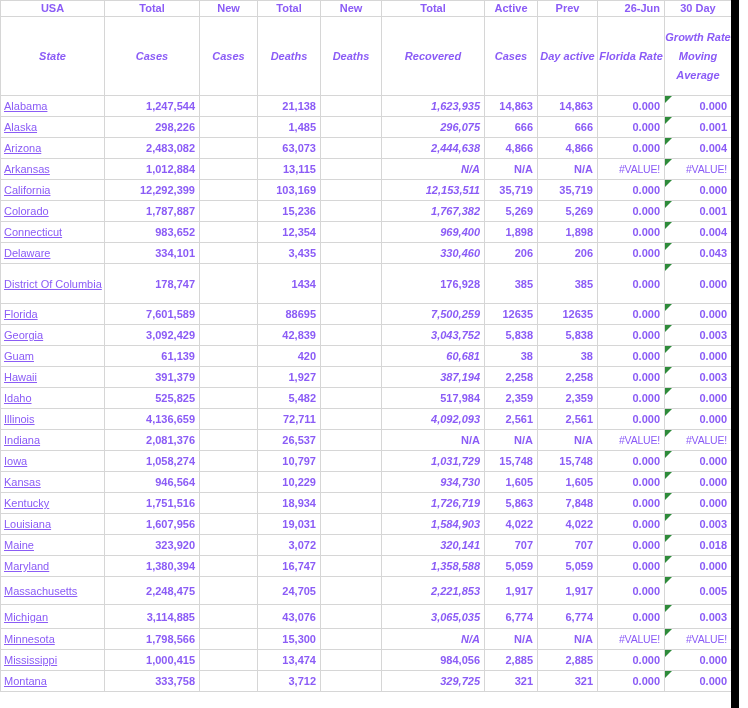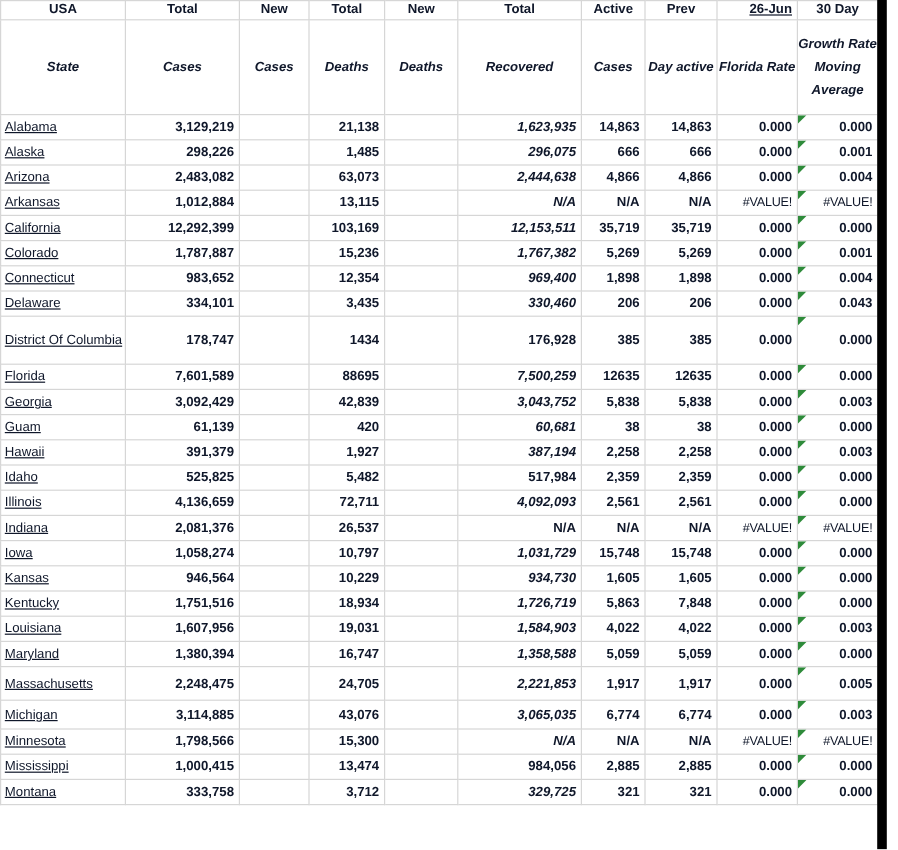--- a/index.html
+++ b/index.html
@@ -2,28 +2,28 @@
 <html><head>
 <meta charset="utf-8">
 <style>
   html,body {margin:0;padding:0;background:#fff;}
   .sheet {
     position:relative;
     width:748px;height:708px;
     background:#ffffff;
     overflow:hidden;
     font-family:"Liberation Sans",sans-serif;
-    color:#0f172a;
+    color:#8b5cf6;
   }
   table {border-collapse:collapse;table-layout:fixed;width:731px;}
   th,td {border:1px solid #d6d6d6;overflow:hidden;padding:0;}
   th {font-size:11px;font-weight:700;text-align:center;white-space:nowrap;background:#fff;}
   tr.h1 th {height:15px;line-height:13px;}
   tr.h2 th {height:78px;white-space:normal;line-height:19px;vertical-align:middle;font-style:italic;}
-  th.right {text-align:right;padding-right:4px;text-decoration:underline;}
+  th.right {text-align:right;padding-right:4px;}
   td {height:20px;font-size:11px;vertical-align:middle;white-space:nowrap;}
   td.num {text-align:right;padding-right:4px;font-weight:700;font-variant-numeric:tabular-nums;}
   td.state {text-align:left;padding-left:3px;font-weight:400;white-space:normal;line-height:18px;text-decoration:underline;}
   .u {text-decoration:underline;}
   .b {font-weight:700;}
   .ital {font-style:italic;}
   td.err {font-weight:400;font-size:10.5px;letter-spacing:-0.2px;margin-top:44px;}
   td.tri-holder {position:relative;}
   .tri {
     position:absolute;top:0;left:0;width:0;height:0;
@@ -71,21 +71,21 @@
         <th>Recovered</th>
         <th>Cases</th>
         <th>Day active</th>
         <th>Florida Rate</th>
         <th>Growth Rate Moving Average</th>
       </tr>
     </thead>
     <tbody id="tbody">
         <tr>
           <td class="state u">Alabama</td>
-          <td class="num">3,129,219</td>
+          <td class="num">1,247,544</td>
           <td class="num"></td>
           <td class="num">21,138</td>
           <td class="num"></td>
           <td class="num ital">1,623,935</td>
           <td class="num">14,863</td>
           <td class="num">14,863</td>
           <td class="num">0.000</td>
           <td class="num tri-holder"><span class="tri"></span>0.000</td>
         </tr>
         <tr>
@@ -308,20 +308,32 @@
           <td class="state u">Louisiana</td>
           <td class="num">1,607,956</td>
           <td class="num"></td>
           <td class="num">19,031</td>
           <td class="num"></td>
           <td class="num ital">1,584,903</td>
           <td class="num">4,022</td>
           <td class="num">4,022</td>
           <td class="num">0.000</td>
           <td class="num tri-holder"><span class="tri"></span>0.003</td>
+        </tr>
+        <tr>
+          <td class="state u">Maine</td>
+          <td class="num">323,920</td>
+          <td class="num"></td>
+          <td class="num">3,072</td>
+          <td class="num"></td>
+          <td class="num ital">320,141</td>
+          <td class="num">707</td>
+          <td class="num">707</td>
+          <td class="num">0.000</td>
+          <td class="num tri-holder"><span class="tri"></span>0.018</td>
         </tr>
         <tr>
           <td class="state u">Maryland</td>
           <td class="num">1,380,394</td>
           <td class="num"></td>
           <td class="num">16,747</td>
           <td class="num"></td>
           <td class="num ital">1,358,588</td>
           <td class="num">5,059</td>
           <td class="num">5,059</td>

